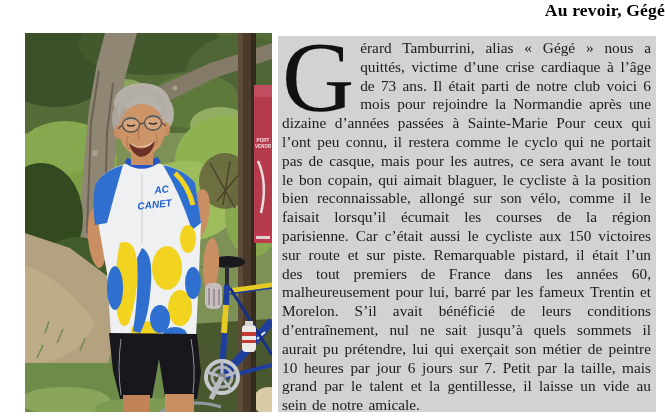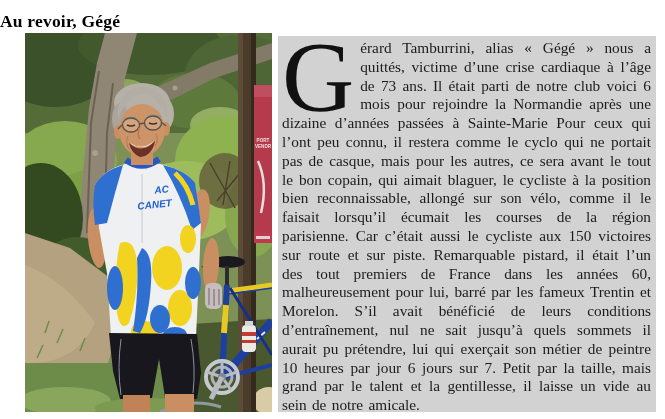--- a/index.html
+++ b/index.html
@@ -1,21 +1,21 @@
 <!DOCTYPE html>
 <html><head>
 <meta charset="utf-8">
 <style>
   html,body{margin:0;padding:0;}
   body{
     width:665px;height:419px;position:relative;background:#ffffff;
     font-family:"Liberation Serif", serif;overflow:hidden;
   }
   .page-title{
-    position:absolute;left:0;top:11px;width:665px;text-align:left;
+    position:absolute;left:0;top:0;width:665px;text-align:right;
     font-size:17.5px;font-weight:bold;color:#000;letter-spacing:.2px;
   }
   .photo-wrap{
     position:absolute;left:25px;top:33px;width:247px;height:379px;overflow:hidden;
   }
   .photo-wrap svg{display:block;width:100%;height:100%;}
   .text-panel{
     position:absolute;left:278px;top:36px;width:378px;height:376px;
     background:#d2d2d2;box-sizing:border-box;padding:3px 5px 0 4px;
   }

